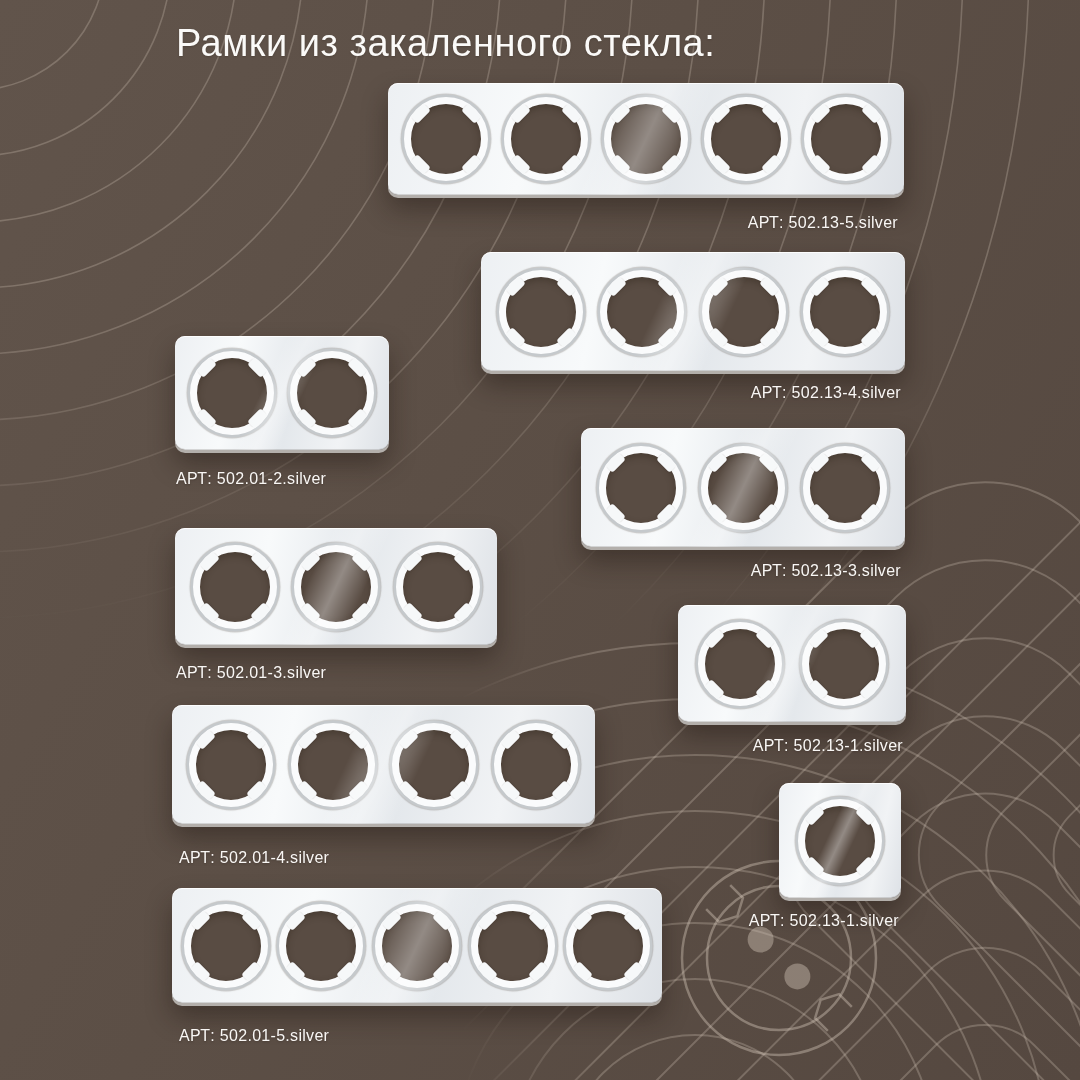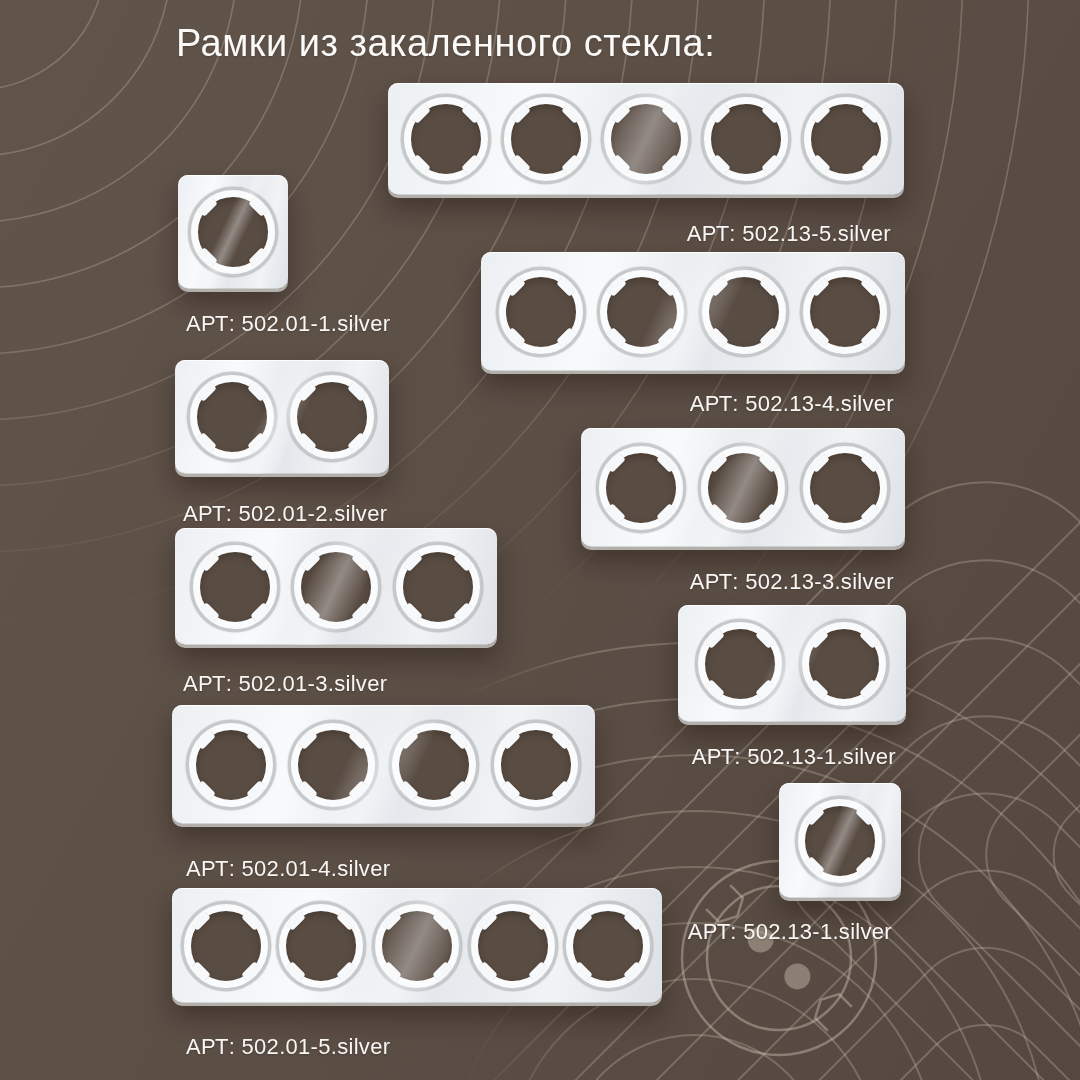--- a/index.html
+++ b/index.html
@@ -33,27 +33,27 @@
     box-shadow:0 0 0 2.5px #c5c9cc, 0 0 1px 3.5px rgba(120,115,110,.35),
                inset 0 3px 7px rgba(45,34,26,.4);
   }
   .tab{
     position:absolute; left:50%; top:50%; width:19px; height:10px;
     background:#f6f8f9; border-radius:3px;
     box-shadow:0 1px 1px rgba(70,60,50,.25);
     transform:translate(-50%,-50%) rotate(var(--a)) translateY(-36px);
   }
   .article{
-    position:absolute; margin:11px; white-space:nowrap;
-    font-size:22px; letter-spacing:.3px; color:#f9f7f5;
+    position:absolute; margin:4px; white-space:nowrap;
+    font-size:16px; letter-spacing:.3px; color:#f9f7f5;
     text-shadow:0 1px 2px rgba(40,30,22,.3);
   }
   
   .p1{left:178px; top:175px;} .p1 .frame{width:110px; height:114px;} .p1 .article{left:-3px; top:125px;}
-  .p2{left:175px; top:360px;text-align:right;} .p2 .frame{width:214px; height:114px;} .p2 .article{left:-3px; top:130px;}
+  .p2{left:175px; top:336px;text-align:right;} .p2 .frame{width:214px; height:114px;} .p2 .article{left:-3px; top:130px;}
   .p3{left:175px; top:528px;} .p3 .frame{width:322px; height:117px;} .p3 .article{left:-3px; top:132px;}
   .p4{left:172px; top:705px;} .p4 .frame{width:423px; height:119px;} .p4 .article{left:3px;  top:140px;}
   .p5{left:172px; top:888px;} .p5 .frame{width:490px; height:115px;} .p5 .article{left:3px;  top:135px;}
   
   .p6{left:388px; top:83px;}  .p6 .frame{width:516px; height:112px;} .p6 .article{right:2px; top:127px;}
   .p7{left:481px; top:252px;} .p7 .frame{width:424px; height:119px;} .p7 .article{right:0;   top:128px;}
   .p8{left:581px; top:428px;} .p8 .frame{width:324px; height:119px;} .p8 .article{right:0;   top:130px;}
   .p9{left:678px; top:605px;} .p9 .frame{width:228px; height:117px;} .p9 .article{right:-1px;top:128px;}
   .p10{left:779px; top:783px;}.p10 .frame{width:122px; height:115px;}.p10 .article{right:-2px;top:125px;}
 </style>
@@ -128,31 +128,20 @@
       <circle r="72"></circle>
       <circle cx="-26" cy="0" r="13" fill="#cdbfb2" fill-opacity="0.45" stroke="none"></circle>
       <circle cx="26" cy="0" r="13" fill="#cdbfb2" fill-opacity="0.45" stroke="none"></circle>
       <path d="M -86 -17 L -68 -17 L -59 0 L -68 17 L -86 17"></path>
       <path d="M 86 -17 L 68 -17 L 59 0 L 68 17 L 86 17"></path>
     </g>
   </svg>
 
   <h1 class="title">Рамки из закаленного стекла:</h1>
 
-  <div class="product p1">
-    <div class="frame">
-        <div class="hole">
-          <div class="tab" style="--a: 45deg;"></div>
-          <div class="tab" style="--a: 135deg;"></div>
-          <div class="tab" style="--a: 225deg;"></div>
-          <div class="tab" style="--a: 315deg;"></div>
-        </div>
-      </div>
-    <p class="article">АРТ: 502.01-1.silver</p>
-  </div>
 
   <div class="product p2">
     <div class="frame">
         <div class="hole">
           <div class="tab" style="--a: 45deg;"></div>
           <div class="tab" style="--a: 135deg;"></div>
           <div class="tab" style="--a: 225deg;"></div>
           <div class="tab" style="--a: 315deg;"></div>
         </div>
         <div class="hole">

